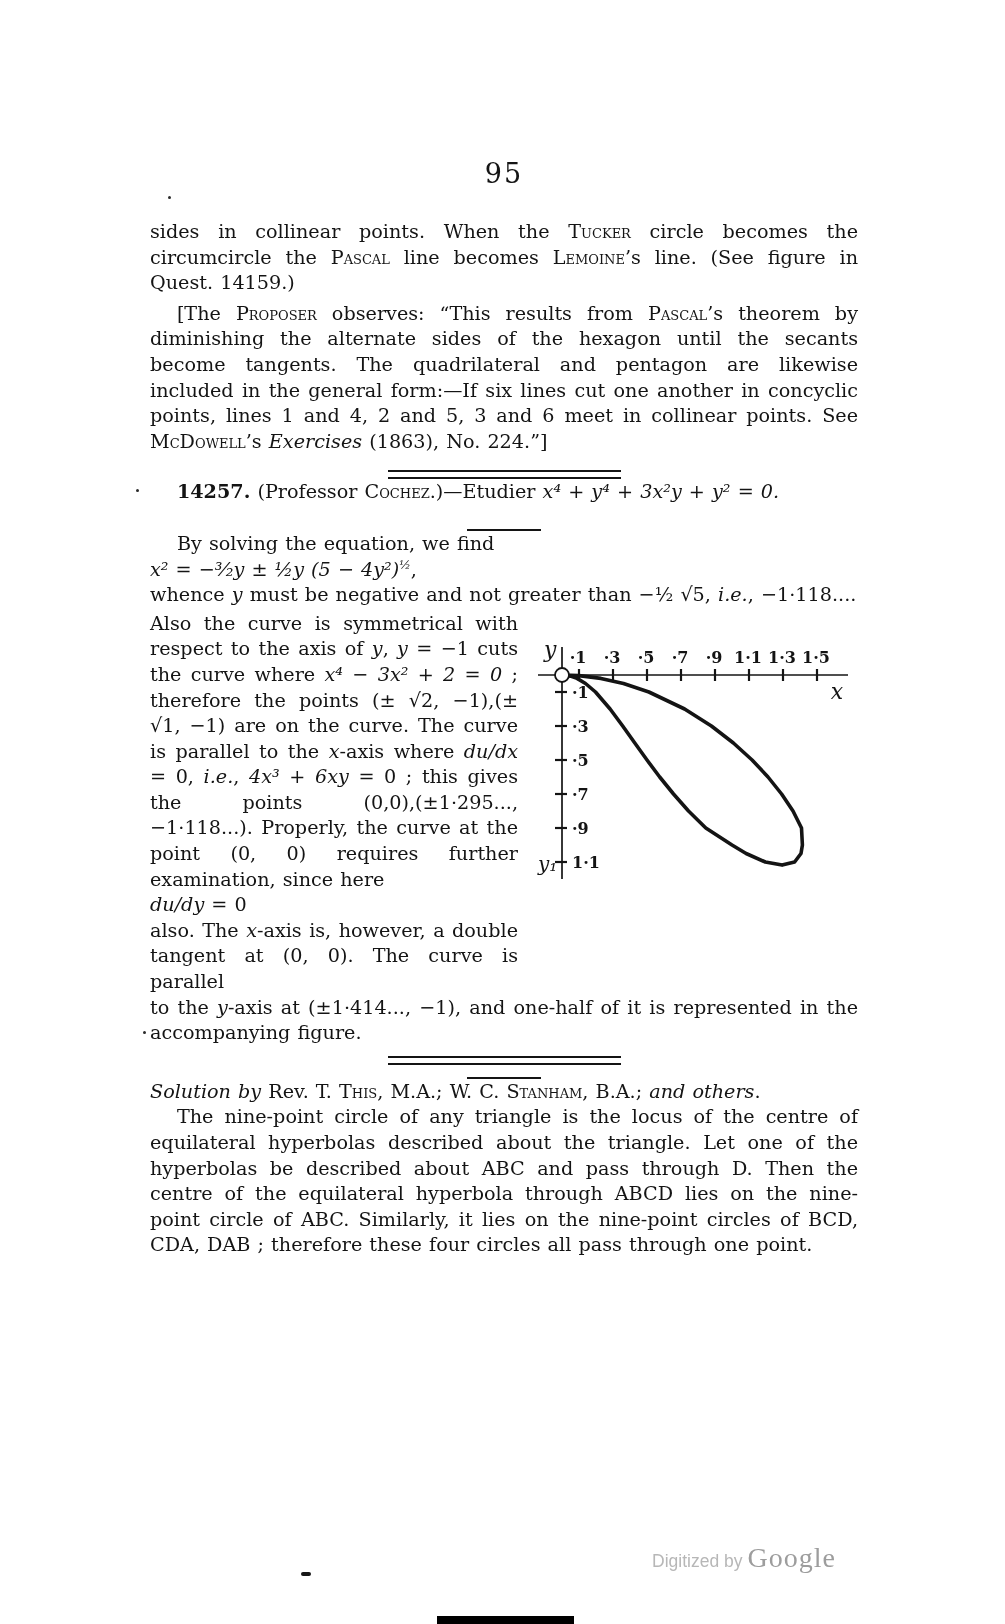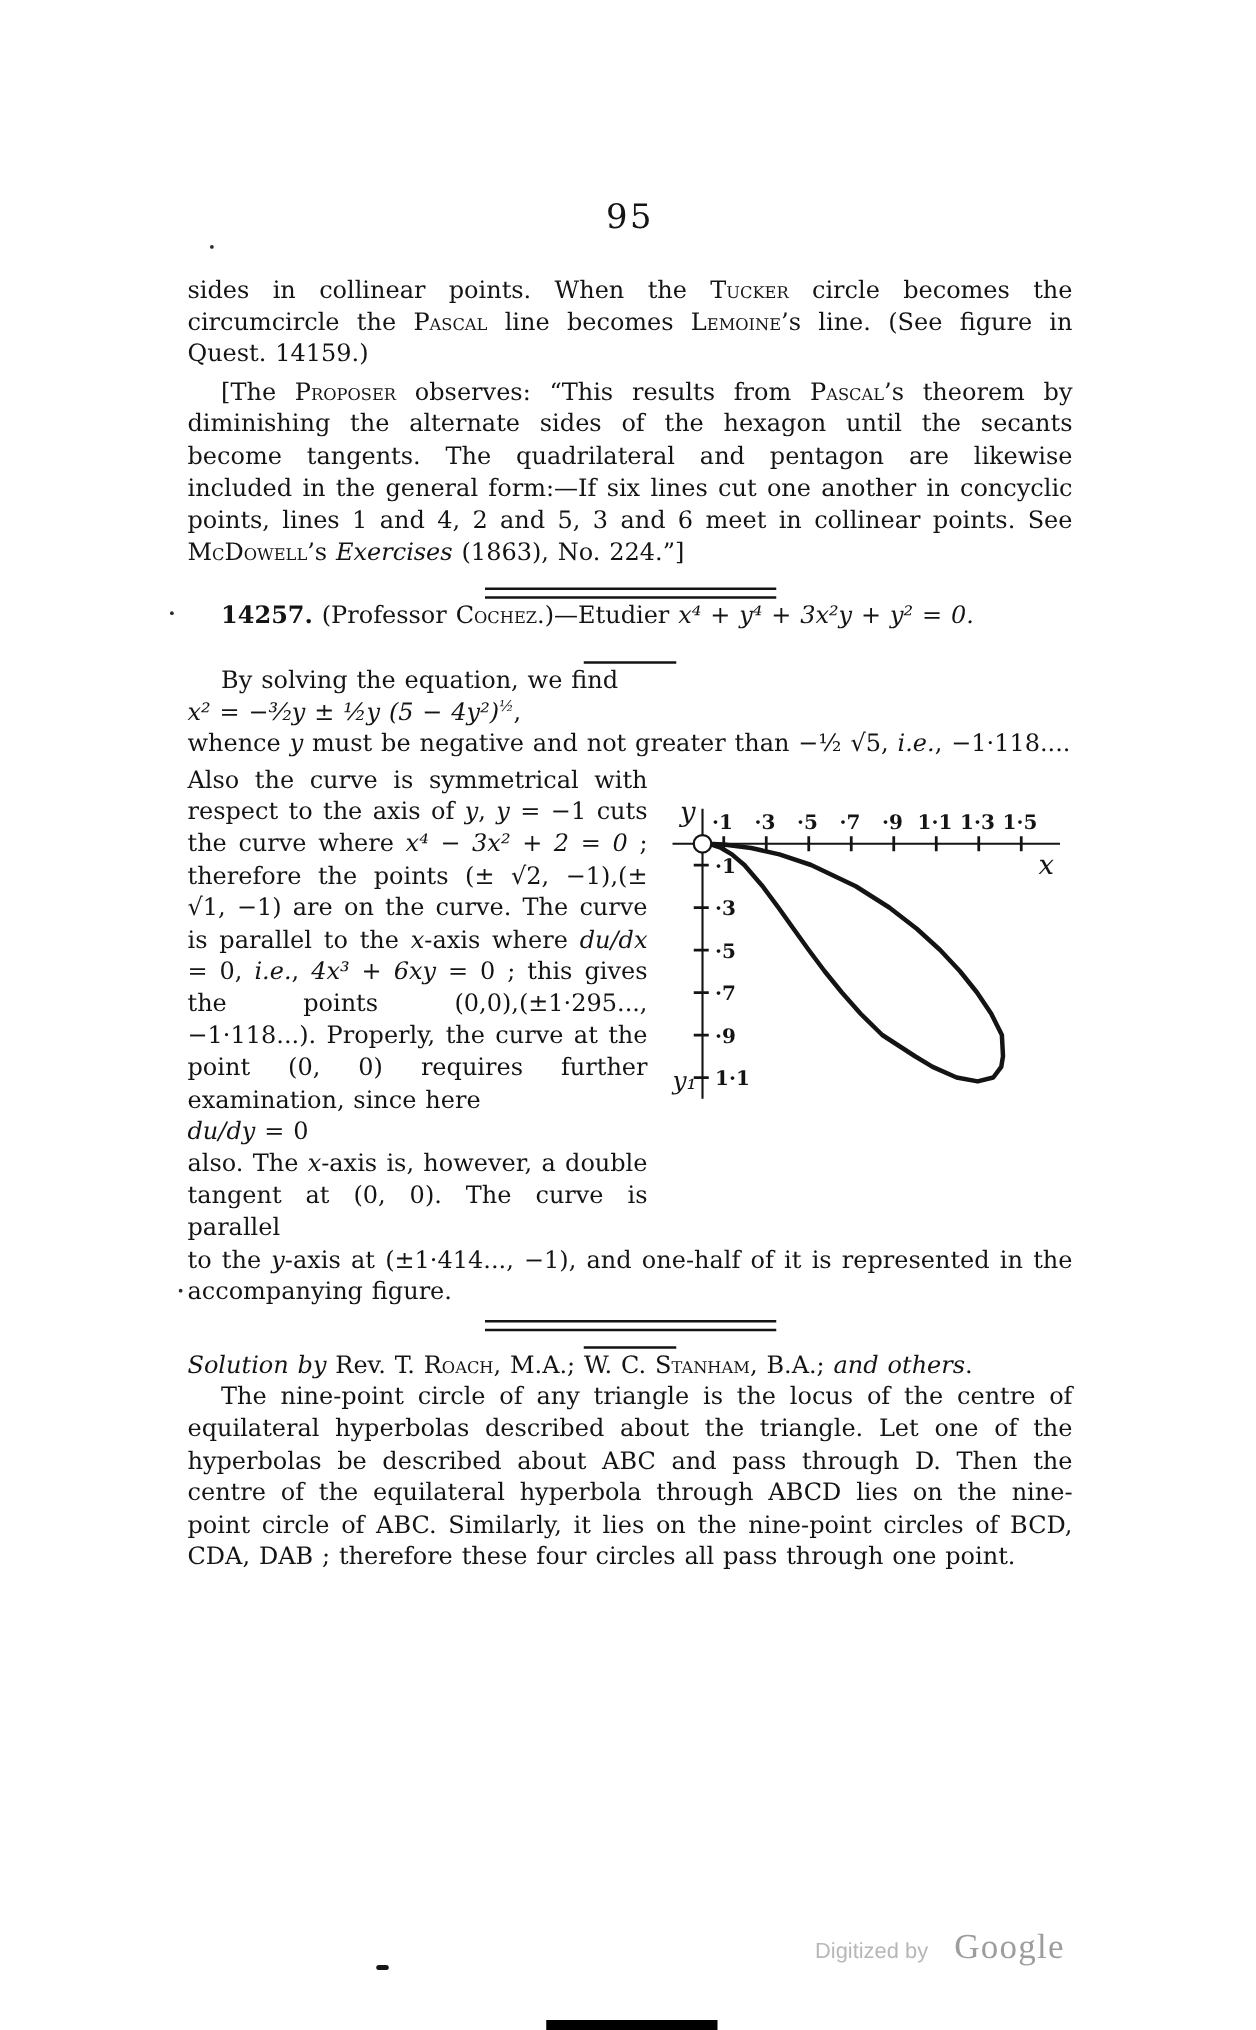--- a/index.html
+++ b/index.html
@@ -29,21 +29,21 @@
   .leftcol{width:382px;}
   .figwrap{flex:1;padding-left:14px;padding-top:12px;}
   .dudy{margin-top:2px;margin-bottom:2px;}
   #curve-svg text{font-family:"DejaVu Serif",serif;fill:#141414;}
   #curve-svg text.tick{font-size:16px;font-weight:bold;}
   #curve-svg text.axlabel{font-size:22px;font-style:italic;}
   #curve-svg text.axlabel2{font-size:20px;font-style:italic;}
   .q2heading{margin-top:42px;}
   .q2sol{margin-top:22px;}
   .q2body{margin-top:32px;}
-  .digitized{position:absolute;left:652px;top:1542px;display:flex;align-items:baseline;gap:21px;}
+  .digitized{position:absolute;left:652px;top:1542px;display:flex;align-items:baseline;gap:5px;}
   .digitized .dby{color:#b7b7b7;font-family:"Liberation Sans",sans-serif;font-size:17.5px;}
   .digitized .glogo{color:#9d9d9d;font-family:"Liberation Serif",serif;font-size:28px;letter-spacing:1px;}
   .bottombar{position:absolute;left:437px;top:1616px;width:137px;height:8px;background:#000;}
   .speck{position:absolute;background:#2a2a2a;border-radius:50%;}
   .speck.s1{left:168px;top:196px;width:3px;height:3px;}
   .speck.s2{left:136px;top:489px;width:3px;height:3px;}
   .speck.s3{left:143px;top:1031px;width:3px;height:3px;}
   .speck.s4{left:301px;top:1572px;width:10px;height:4px;border-radius:2px;background:#161616;}
 </style>
 </head>
@@ -118,21 +118,21 @@
       </div>
     </div>
 
     <p class="body noind"><span>to the </span><span class="i">y</span><span>-axis at (±1·414..., −1), and one-half of it is represented in the accompanying figure.</span></p>
 
     <div class="rule-double" style="margin-top:10px;"></div>
 
 
     <div class="rule-short" style="margin-top:12px;"></div>
 
-    <p class="body center q2sol"><span class="i">Solution by</span><span> Rev. T. </span><span class="sc">Roach</span><span>, M.A.;  W. C. </span><span class="sc">Stanham</span><span>, B.A.;  </span><span class="i">and others</span><span>.</span></p>
+    <p class="body center q2sol"><span class="i">Solution by</span><span> Rev. T. </span><span class="sc">This</span><span>, M.A.;  W. C. </span><span class="sc">Stanham</span><span>, B.A.;  </span><span class="i">and others</span><span>.</span></p>
 
     <p class="body ind q2body"><span>The nine-point circle of any triangle is the locus of the centre of equilateral hyperbolas described about the triangle.  Let one of the hyperbolas be described about ABC and pass through D.  Then the centre of the equilateral hyperbola through ABCD lies on the nine-point circle of ABC.  Similarly, it lies on the nine-point circles of BCD, CDA, DAB ; therefore these four circles all pass through one point.</span></p>
 
   </div>
 
   <div class="digitized">
     <span class="dby">Digitized by</span>
     <span class="glogo">Google</span>
   </div>
 

